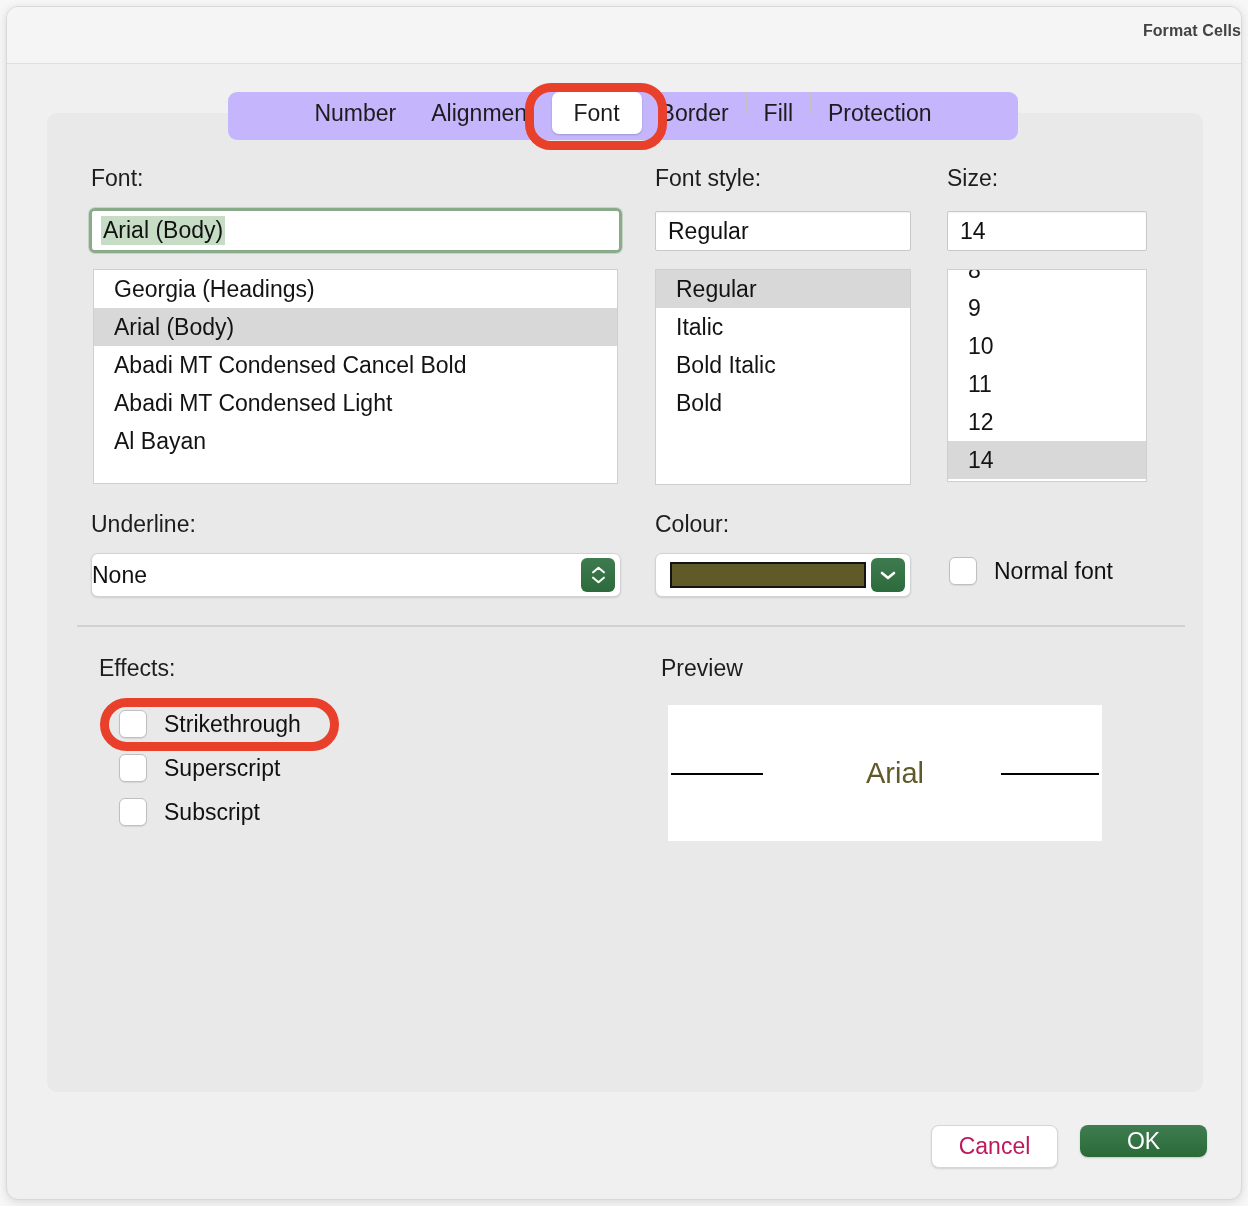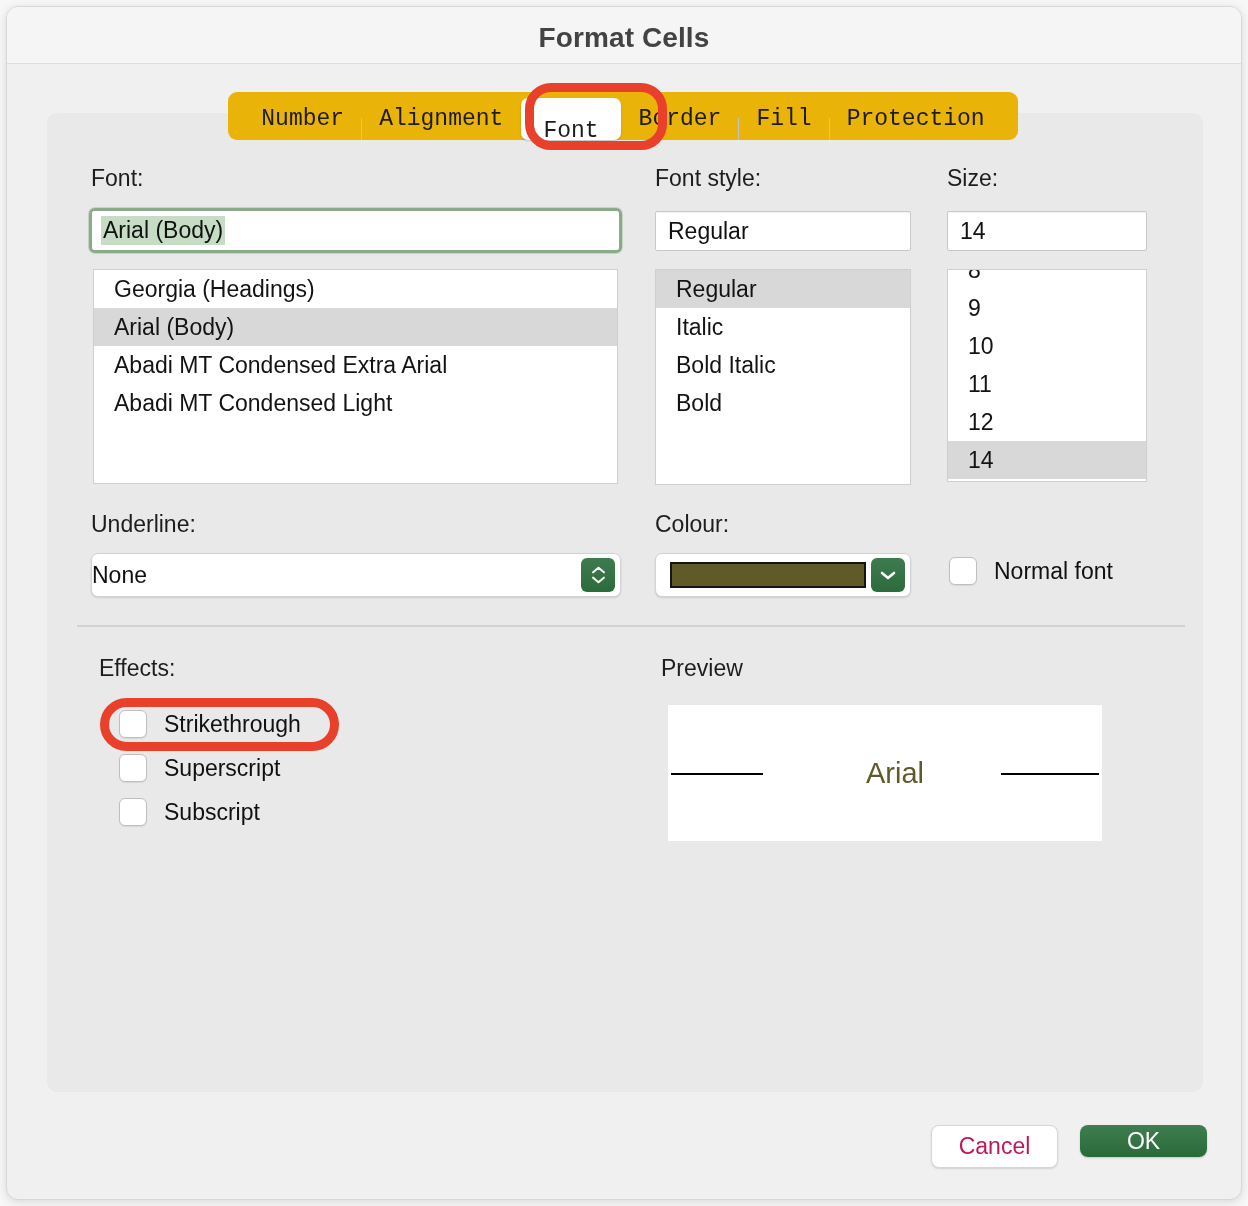--- a/index.html
+++ b/index.html
@@ -26,54 +26,53 @@
   
   #titlebar {
     position: absolute; left: 0; top: 0;
     width: 100%; height: 57px;
     background: #f5f5f5;
     border-bottom: 1px solid #dedede;
   }
   #window-title {
     position: absolute;
     left: 0; right: 0; top: 15px;
-    text-align: center;
-    font-size: 28px;
+    text-align: right;
+    font-size: 16px;
     font-weight: bold;
     color: #434343;
     letter-spacing: 0.1px;
   }
 
   
   #tabbar-wrap {
     position: absolute;
     left: 221px; top: 85px;
     width: 790px; height: 48px;
-    background: #eab308;
+    background: #c4b5fd;
     border-radius: 9px;
     display: flex;
-    align-items: flex-end;
+    align-items: flex-start;
     justify-content: center;
     z-index: 5;
-    font-family: Liberation Mono, monospace;
   }
   .tab {
     font-size: 23px;
     color: #1c1c1c;
     padding: 0 17px;
     line-height: 42px;
     height: 42px;
     border-radius: 7px;
     white-space: nowrap;
     cursor: default;
   }
   .tab.selected {
     background: #ffffff;
     box-shadow: 0 1px 2px rgba(0,0,0,0.18);
-    padding: 12px 22px;
+    padding: 0 22px;
   }
   .tab-sep {
     width: 1px; height: 22px;
     background: #c3c3c3;
     flex: 0 0 1px;
   }
   .tab-sep.hidden { background: transparent; }
 
   
   #panel {
@@ -313,22 +312,23 @@
 
   <div id="font-input-ring">
     <div id="font-input-inner">
       <span id="font-input-value">Arial (Body)</span>
     </div>
   </div>
 
   <div class="listbox" style="left:86px; top:262px; width:525px; height:215px;">
     <div class="listitem">Georgia (Headings)</div>
     <div class="listitem selected">Arial (Body)</div>
-    <div class="listitem">Abadi MT Condensed Extra Arial</div>
+    <div class="listitem">Abadi MT Condensed Cancel Bold</div>
     <div class="listitem">Abadi MT Condensed Light</div>
+    <div class="listitem">Al Bayan</div>
   </div>
 
   <div class="field-label" style="left:648px; top:158px;">Font style:</div>
 
   <div class="textbox" style="left:648px; top:204px; width:256px; height:40px;">
     <span>Regular</span>
   </div>
 
   <div class="listbox" style="left:648px; top:262px; width:256px; height:216px;">
     <div class="listitem selected">Regular</div>

